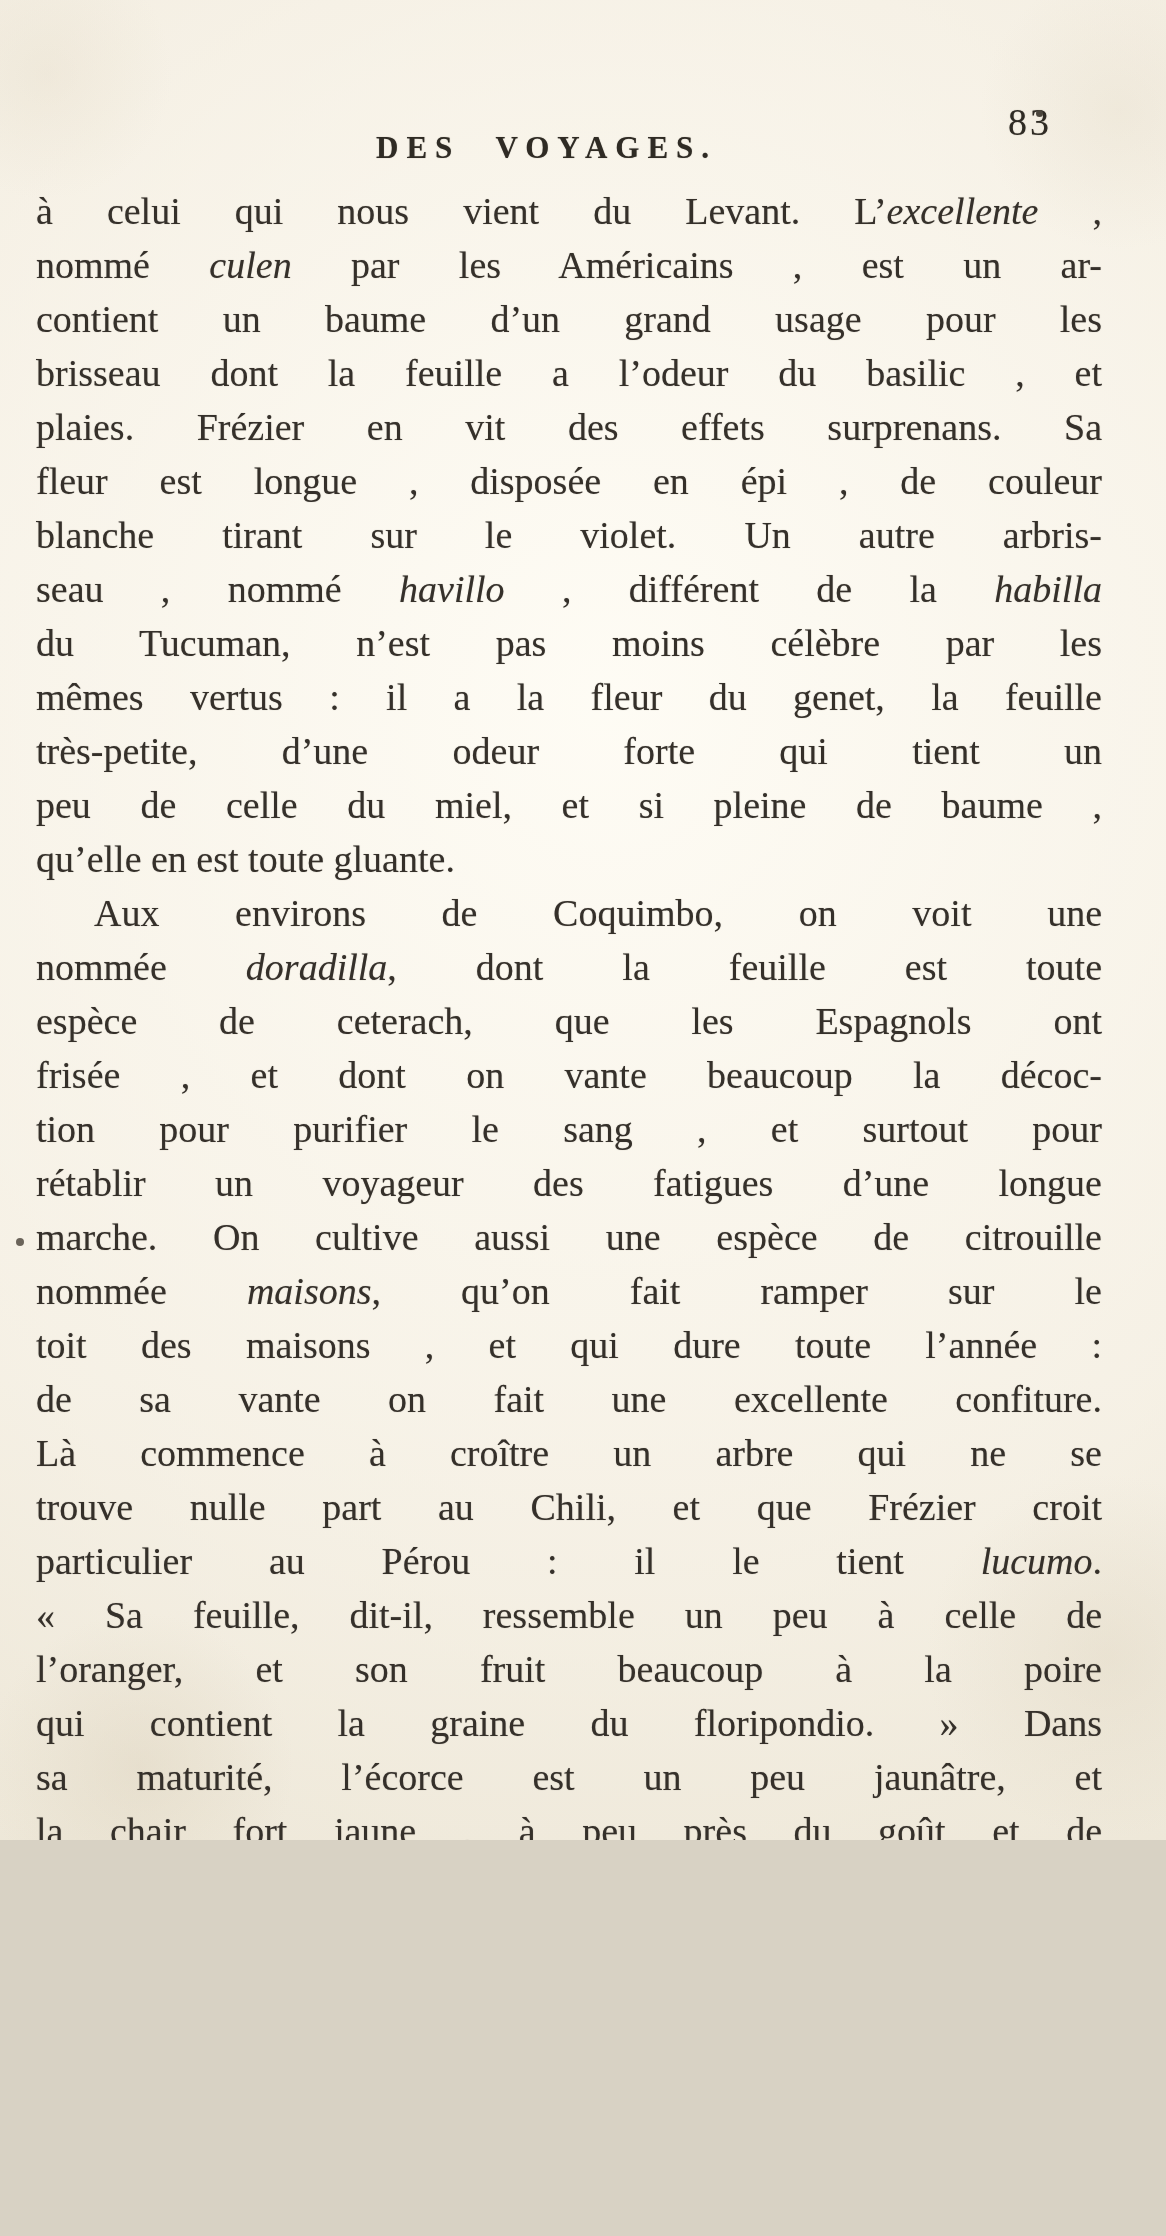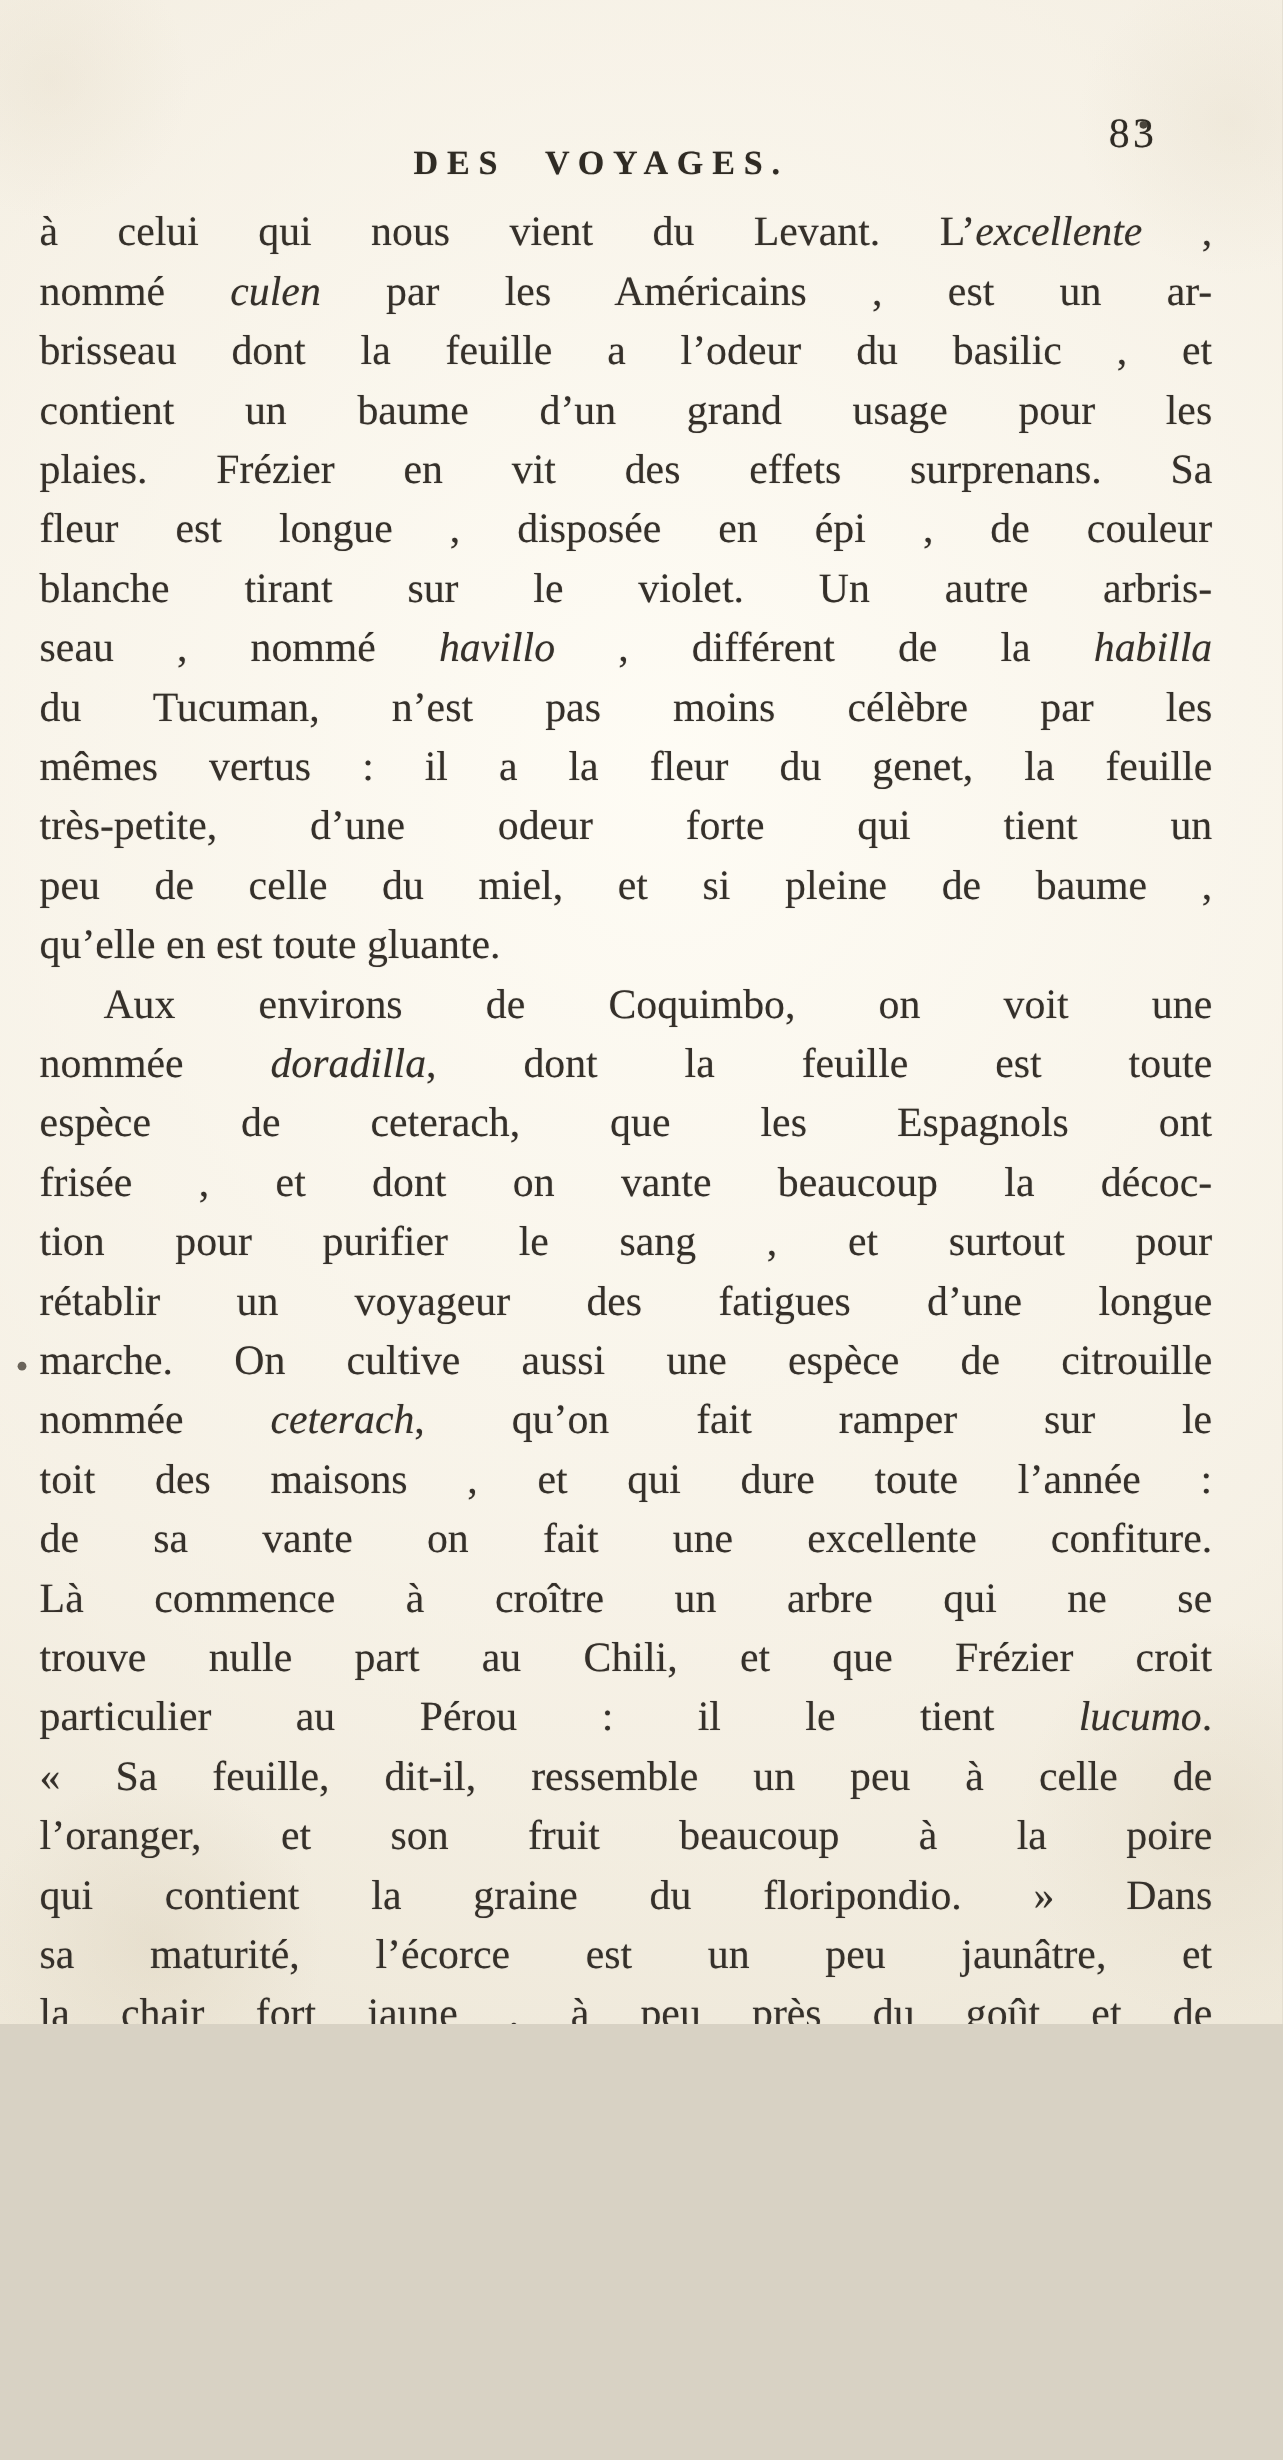--- a/index.html
+++ b/index.html
@@ -58,39 +58,39 @@
   <div class="texture"></div>
 
   <div class="header">
     <div class="running-title">DES VOYAGES.</div>
     <div class="page-number">83</div>
   </div>
 
   <div class="text-block">
       <div class="line"><span class="">à celui qui nous vient du Levant. L’</span><span class="it">excellente</span><span class=""> ,</span></div>
       <div class="line"><span class="">nommé </span><span class="it">culen</span><span class=""> par les Américains , est un ar-</span></div>
+      <div class="line"><span class="">contient un baume d’un grand usage pour les</span></div>
       <div class="line"><span class="">brisseau dont la feuille a l’odeur du basilic , et</span></div>
-      <div class="line"><span class="">contient un baume d’un grand usage pour les</span></div>
       <div class="line"><span class="">plaies. Frézier en vit des effets surprenans. Sa</span></div>
       <div class="line"><span class="">fleur est longue , disposée en épi , de couleur</span></div>
       <div class="line"><span class="">blanche tirant sur le violet. Un autre arbris-</span></div>
       <div class="line"><span class="">seau , nommé </span><span class="it">havillo</span><span class=""> , différent de la </span><span class="it">habilla</span></div>
       <div class="line"><span class="">du Tucuman, n’est pas moins célèbre par les</span></div>
       <div class="line"><span class="">mêmes vertus : il a la fleur du genet, la feuille</span></div>
       <div class="line"><span class="">très-petite, d’une odeur forte qui tient un</span></div>
       <div class="line"><span class="">peu de celle du miel, et si pleine de baume ,</span></div>
       <div class="line end"><span class="">qu’elle en est toute gluante.</span></div>
       <div class="line ind"><span class="">Aux environs de Coquimbo, on voit une</span></div>
       <div class="line"><span class="">nommée </span><span class="it">doradilla</span><span class="">, dont la feuille est toute</span></div>
       <div class="line"><span class="">espèce de ceterach, que les Espagnols ont</span></div>
       <div class="line"><span class="">frisée , et dont on vante beaucoup la décoc-</span></div>
       <div class="line"><span class="">tion pour purifier le sang , et surtout pour</span></div>
       <div class="line"><span class="">rétablir un voyageur des fatigues d’une longue</span></div>
       <div class="line"><span class="">marche. On cultive aussi une espèce de citrouille</span></div>
-      <div class="line"><span class="">nommée </span><span class="it">ceterach</span><span class="">, qu’on fait ramper sur le</span></div>
+      <div class="line"><span class="">nommée </span><span class="it">maisons</span><span class="">, qu’on fait ramper sur le</span></div>
       <div class="line"><span class="">toit des maisons , et qui dure toute l’année :</span></div>
       <div class="line"><span class="">de sa vante on fait une excellente confiture.</span></div>
       <div class="line"><span class="">Là commence à croître un arbre qui ne se</span></div>
       <div class="line"><span class="">trouve nulle part au Chili, et que Frézier croit</span></div>
       <div class="line"><span class="">particulier au Pérou : il le tient </span><span class="it">lucumo</span><span class="">.</span></div>
       <div class="line"><span class="">« Sa feuille, dit-il, ressemble un peu à celle de</span></div>
       <div class="line"><span class="">l’oranger, et son fruit beaucoup à la poire</span></div>
       <div class="line"><span class="">qui contient la graine du floripondio. » Dans</span></div>
       <div class="line"><span class="">sa maturité, l’écorce est un peu jaunâtre, et</span></div>
       <div class="line"><span class="">la chair fort jaune , à peu près du goût et de</span></div>

